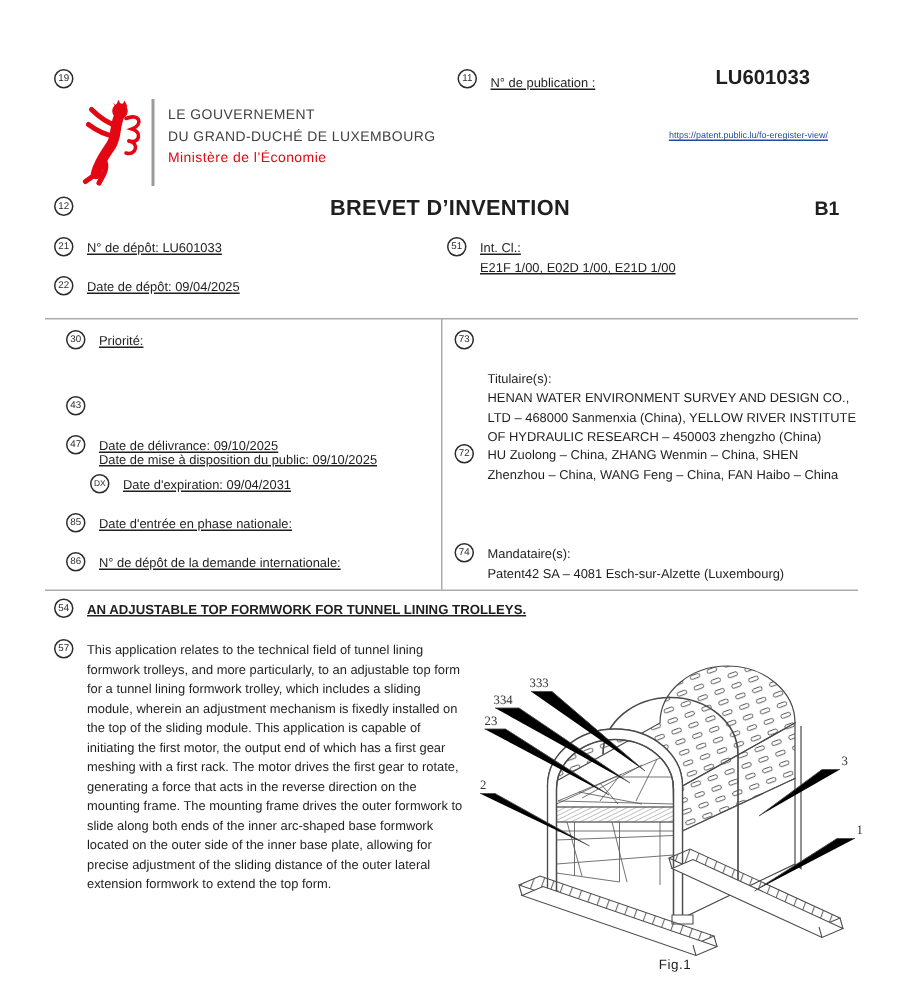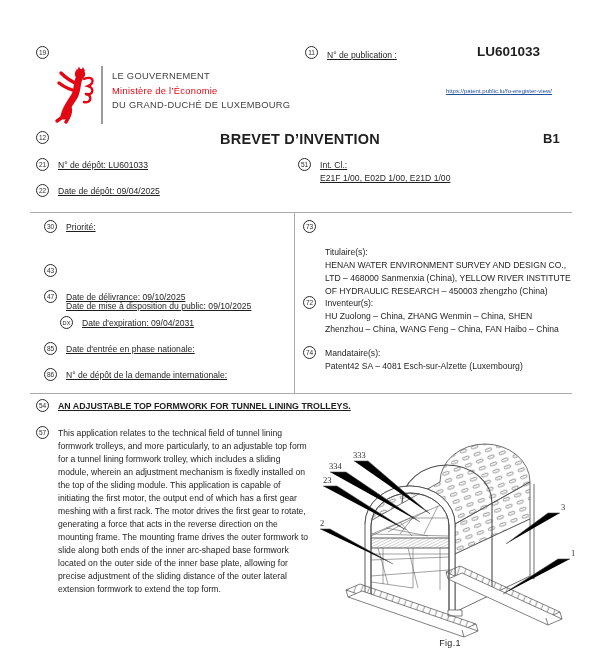--- a/index.html
+++ b/index.html
@@ -49,22 +49,22 @@
       <path d="M36,30 C43,31 41,40 34,38" stroke-width="2.4"></path>
     </g>
     <circle cx="30" cy="10" r="5.2" fill="#e30613"></circle>
     <path d="M25,4 L27,7 L29,2.5 L31,7 L33,3 L35,7 L30,9 Z" fill="#e30613"></path>
   </svg>
 
   <div class="abs rule" style="left:101px;top:66px;width:2px;height:58px;background:#9b9b9b;"></div>
 
   <div class="abs" style="left:112px;top:69px;">
     <div class="gov-line">LE GOUVERNEMENT</div>
+    <div class="gov-line">DU GRAND-DUCHÉ DE LUXEMBOURG</div>
     <div class="gov-line gov-red">Ministère de l’Économie</div>
-    <div class="gov-line">DU GRAND-DUCHÉ DE LUXEMBOURG</div>
   </div>
 
   <span class="circ abs" style="left:305px;top:46px;">11</span>
   <div class="abs t" style="left:327px;top:49px;">N° de publication :</div>
   <div class="abs pubnum" style="left:420px;top:44px;width:120px;">LU601033</div>
   <div class="abs link" style="left:312px;top:88px;width:240px;text-align:right;">https://patent.public.lu/fo-eregister-view/</div>
 
   <span class="circ abs" style="left:36px;top:131px;">12</span>
   <div class="abs doc-title" style="left:150px;top:131px;width:300px;">BREVET D’INVENTION</div>
   <div class="abs kind" style="left:543px;top:131px;">B1</div>
@@ -117,25 +117,24 @@
   <div class="abs row" style="left:303px;top:220px;">
     <span class="circ">73</span>
     <span style="padding-top:1px;">
       <span class="blk-label" style="display:block;margin-top:25px;">Titulaire(s):</span>
       <span class="blk-body" style="display:block;">HENAN WATER ENVIRONMENT SURVEY AND DESIGN CO., LTD – 468000 Sanmenxia (China), YELLOW RIVER INSTITUTE OF HYDRAULIC RESEARCH – 450003 zhengzho (China)</span>
     </span>
   </div>
   <div class="abs row" style="left:303px;top:296px;">
     <span class="circ">72</span>
     <span style="padding-top:1px;">
-      <span class="blk-label" style="display:block;">Inventeur(s):</span>
       <span class="blk-body" style="display:block;">HU Zuolong – China, ZHANG Wenmin – China, SHEN Zhenzhou – China, WANG Feng – China, FAN Haibo – China</span>
     </span>
   </div>
-  <div class="abs row" style="left:303px;top:346px;">
+  <div class="abs row" style="left:303px;top:362px;">
     <span class="circ">74</span>
     <span style="padding-top:1px;">
       <span class="blk-label" style="display:block;">Mandataire(s):</span>
       <span class="blk-body" style="display:block;">Patent42 SA – 4081 Esch-sur-Alzette (Luxembourg)</span>
     </span>
   </div>
 
   <div class="abs row" style="left:36px;top:399px;">
     <span class="circ">54</span>
     <span class="t bold" style="padding-top:1px;font-size:8.8px;">AN ADJUSTABLE TOP FORMWORK FOR TUNNEL LINING TROLLEYS.</span>

